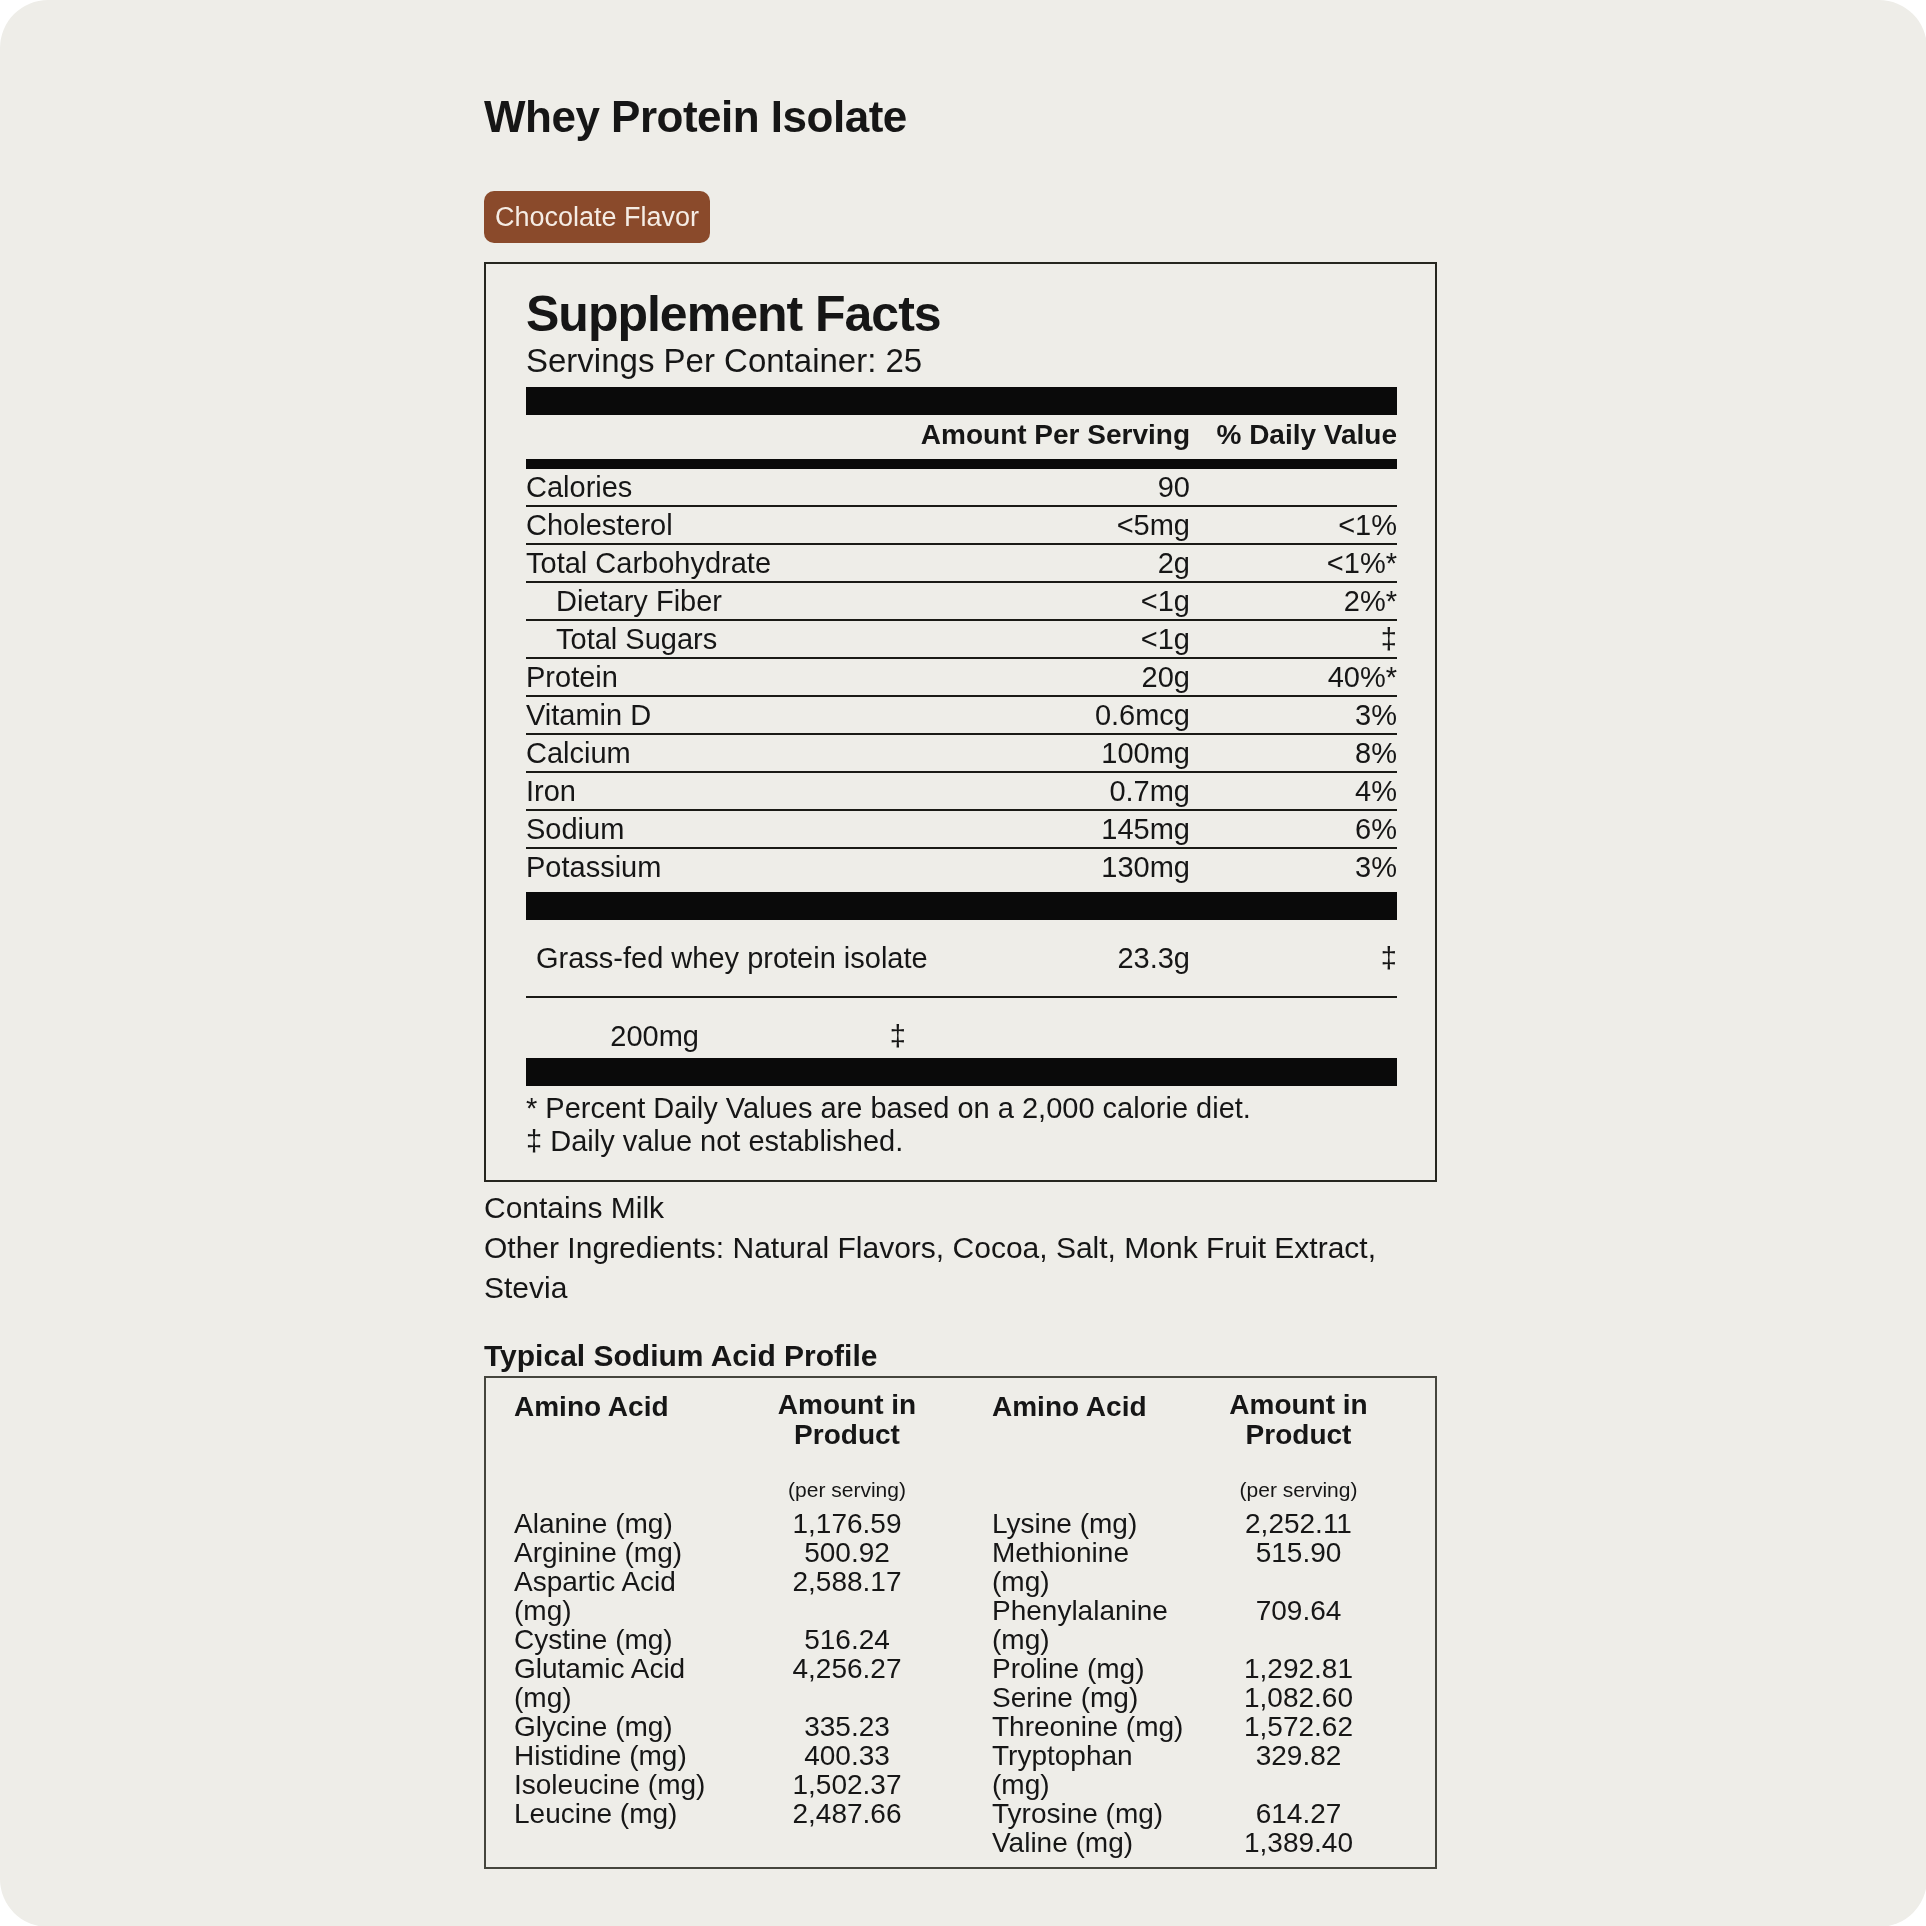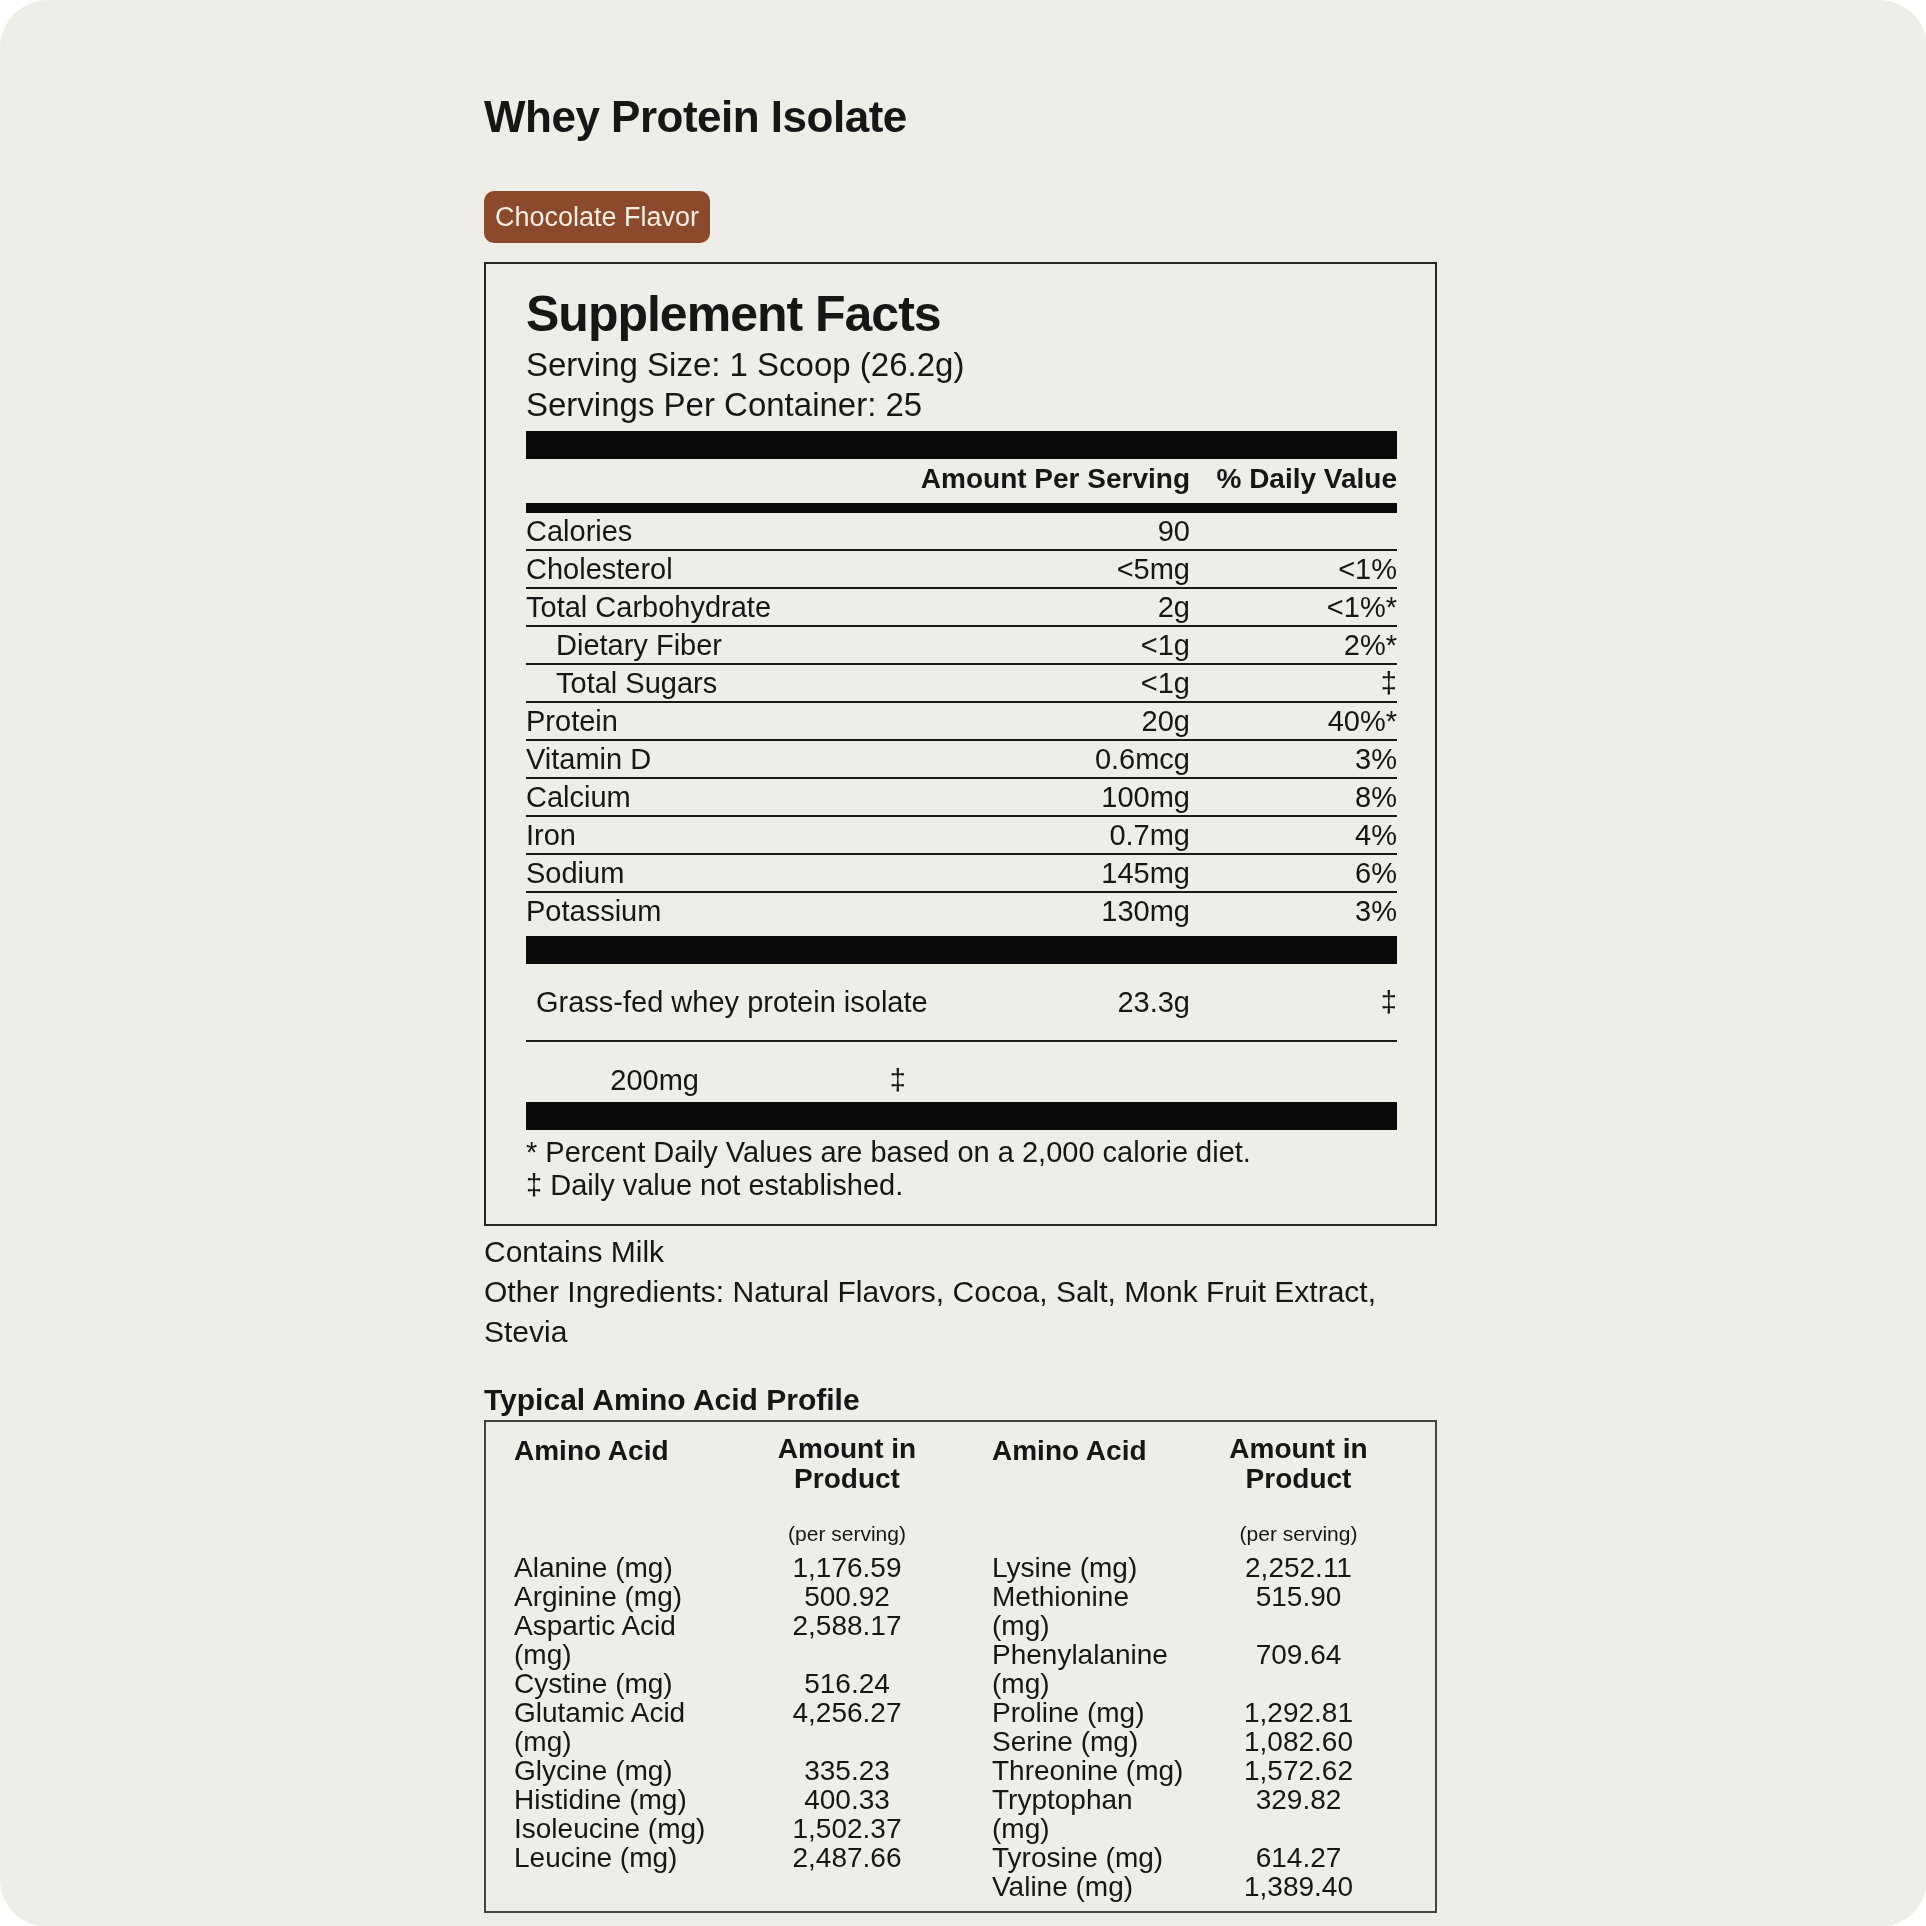--- a/index.html
+++ b/index.html
@@ -93,21 +93,20 @@
 
 <div class="card">
   <div class="content">
 
     <h1 class="title">Whey Protein Isolate</h1>
 
     <div class="badge">Chocolate Flavor</div>
 
     <section class="facts-panel">
       <h2 class="facts-title">Supplement Facts</h2>
-      <div class="serving first">Serving Size: 1 Scoop (26.2g)</div>
       <div class="serving">Servings Per Container: 25</div>
 
       <div class="bar thick b1"></div>
 
       <div class="facts-header">
         <span class="fh-amount">Amount Per Serving</span>
         <span class="fh-dv">% Daily Value</span>
       </div>
 
       <div class="bar med"></div>
@@ -189,21 +188,21 @@
         <div>* Percent Daily Values are based on a 2,000 calorie diet.</div>
         <div>‡ Daily value not established.</div>
       </div>
     </section>
 
     <div class="other-ing">
       <div>Contains Milk</div>
       <div>Other Ingredients: Natural Flavors, Cocoa, Salt, Monk Fruit Extract, Stevia</div>
     </div>
 
-    <h3 class="amino-heading">Typical Amino Acid Profile</h3>
+    <h3 class="amino-heading">Typical Sodium Acid Profile</h3>
 
     <section class="amino-table">
       <div class="amino-half" id="amino-left">
         <span class="ah-name">Amino Acid</span>
         <span class="ah-amt"><span>Amount in Product</span><span class="ah-sub">(per serving)</span></span>
       <span class="am-name">Alanine (mg)</span>
           <span class="am-val">1,176.59</span>
           <span class="am-name">Arginine (mg)</span>
           <span class="am-val">500.92</span>
           <span class="am-name">Aspartic Acid (mg)</span>

